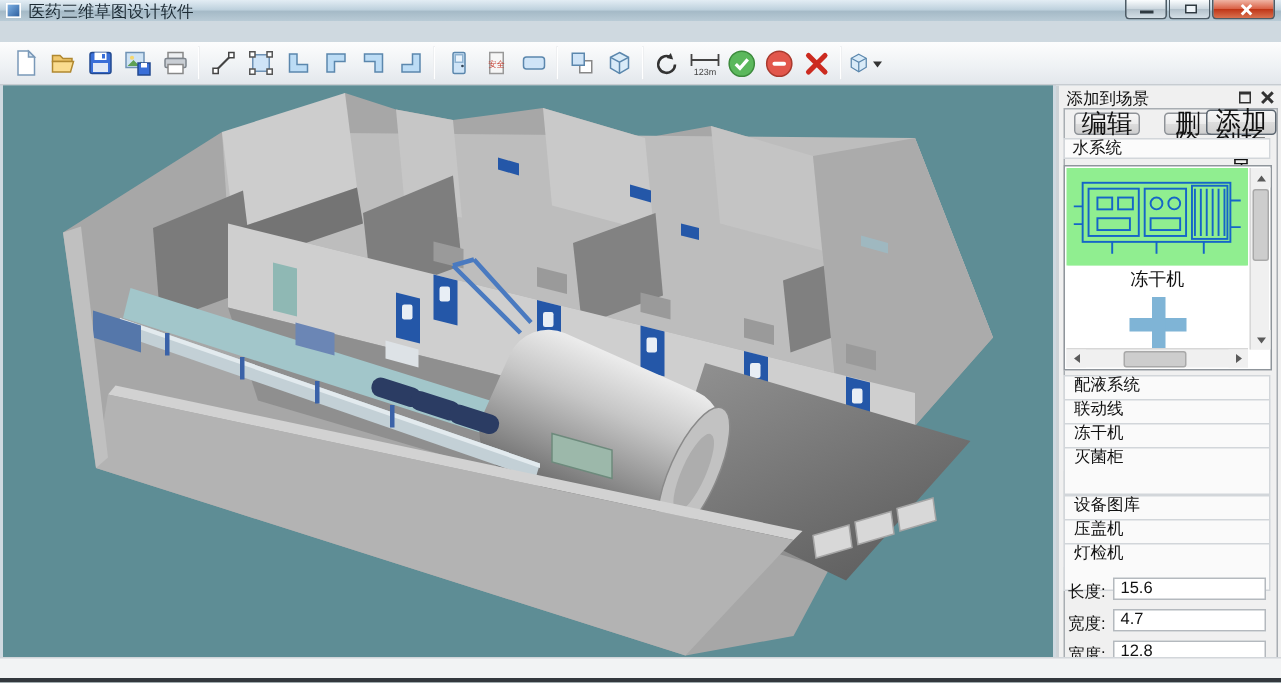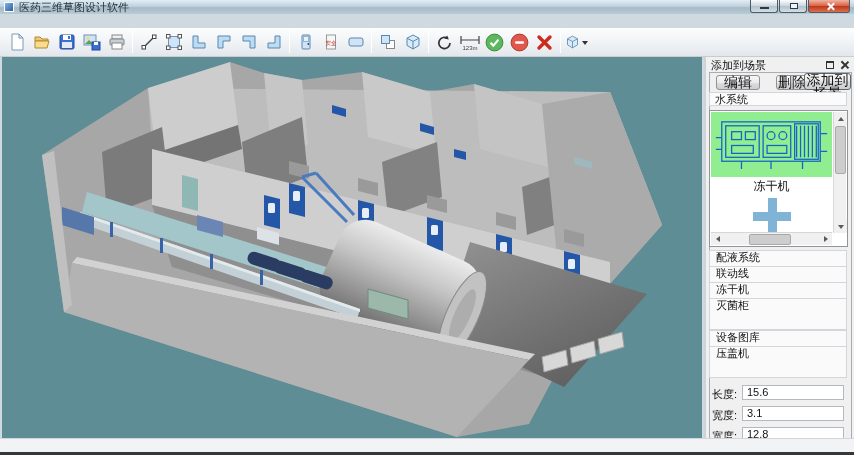--- a/index.html
+++ b/index.html
@@ -45,21 +45,21 @@
   .panel { position:absolute; left:704px; top:57px; width:150px; height:391px; background:#f0f0f0;
     border-left:2px solid #cdd3d7; font-size:11px; color:#111; }
   .panel-header { position:absolute; left:0; top:0; width:148px; height:16px; display:flex; align-items:center;
     padding-left:5px; font-size:11px; }
   .panel-float { position:absolute; right:20px; top:4px; width:8px; height:8px; border:1px solid #333; border-top:2px solid #333; cursor:pointer; }
   .panel-close { position:absolute; right:5px; top:3px; width:9px; height:9px; cursor:pointer; }
   .panel-close::before,.panel-close::after { content:""; position:absolute; left:4px; top:0; width:1.6px; height:10px; background:#333; }
   .panel-close::before { transform:rotate(45deg);} .panel-close::after { transform:rotate(-45deg);}
   .panel-frame { position:absolute; left:3px; top:15px; width:143px; height:374px;
     border:1px solid #a8adb2; background:#f0f0f0; }
-  .pbtn { position:absolute; height:15px; font-size:14px; line-height:13px; text-align:center; cursor:pointer;
+  .pbtn { position:absolute; height:15px; font-size:17px; line-height:13px; text-align:center; cursor:pointer;
     border:1px solid #8e9297; border-radius:3px; color:#111;
     background:linear-gradient(#f6f6f6,#ececec 50%,#dddddd 50%,#cfcfcf); }
   .pbtn.add { border-color:#5c6670; height:17px; }
   .list-bar { position:absolute; left:3px; width:138px; height:14px; background:#fbfbfb;
     border:1px solid #d2d6da; line-height:12px; padding-left:5px; cursor:pointer; }
   .thumbs { position:absolute; left:3px; top:53px; width:139px; height:137px; background:#fff;
     border:1px solid #8f959b; }
   .thumb-green { position:absolute; left:1px; top:1px; width:121px; height:83px; cursor:pointer;
     display:flex; flex-direction:column; align-items:center; }
   .thumb-label { font-size:12px; color:#111; margin-top:1px; }
@@ -420,28 +420,29 @@
           </div>
       </div>
     </div>
 
     <div class="cat" style="top:193px;">配液系统</div>
     <div class="cat" style="top:209px;">联动线</div>
     <div class="cat" style="top:225px;">冻干机</div>
     <div class="cat" style="top:241px;">灭菌柜</div>
     <div class="cat" style="top:273px;">设备图库</div>
     <div class="cat" style="top:289px;">压盖机</div>
+    <div class="cat" style="top:305px;">灯检机</div>
 
     <div class="field-row" style="top:328px;">
       <span class="field-label">长度:</span>
       <div class="field-value">15.6</div>
     </div>
     <div class="field-row" style="top:349px;">
       <span class="field-label">宽度:</span>
-      <div class="field-value">3.1</div>
+      <div class="field-value">4.7</div>
     </div>
     <div class="field-row" style="top:370px;">
       <span class="field-label">宽度:</span>
       <div class="field-value">12.8</div>
     </div>
   </div>
 
   <div class="bottom-strip"></div>
   <div class="screen-edge"></div>
 </div>

